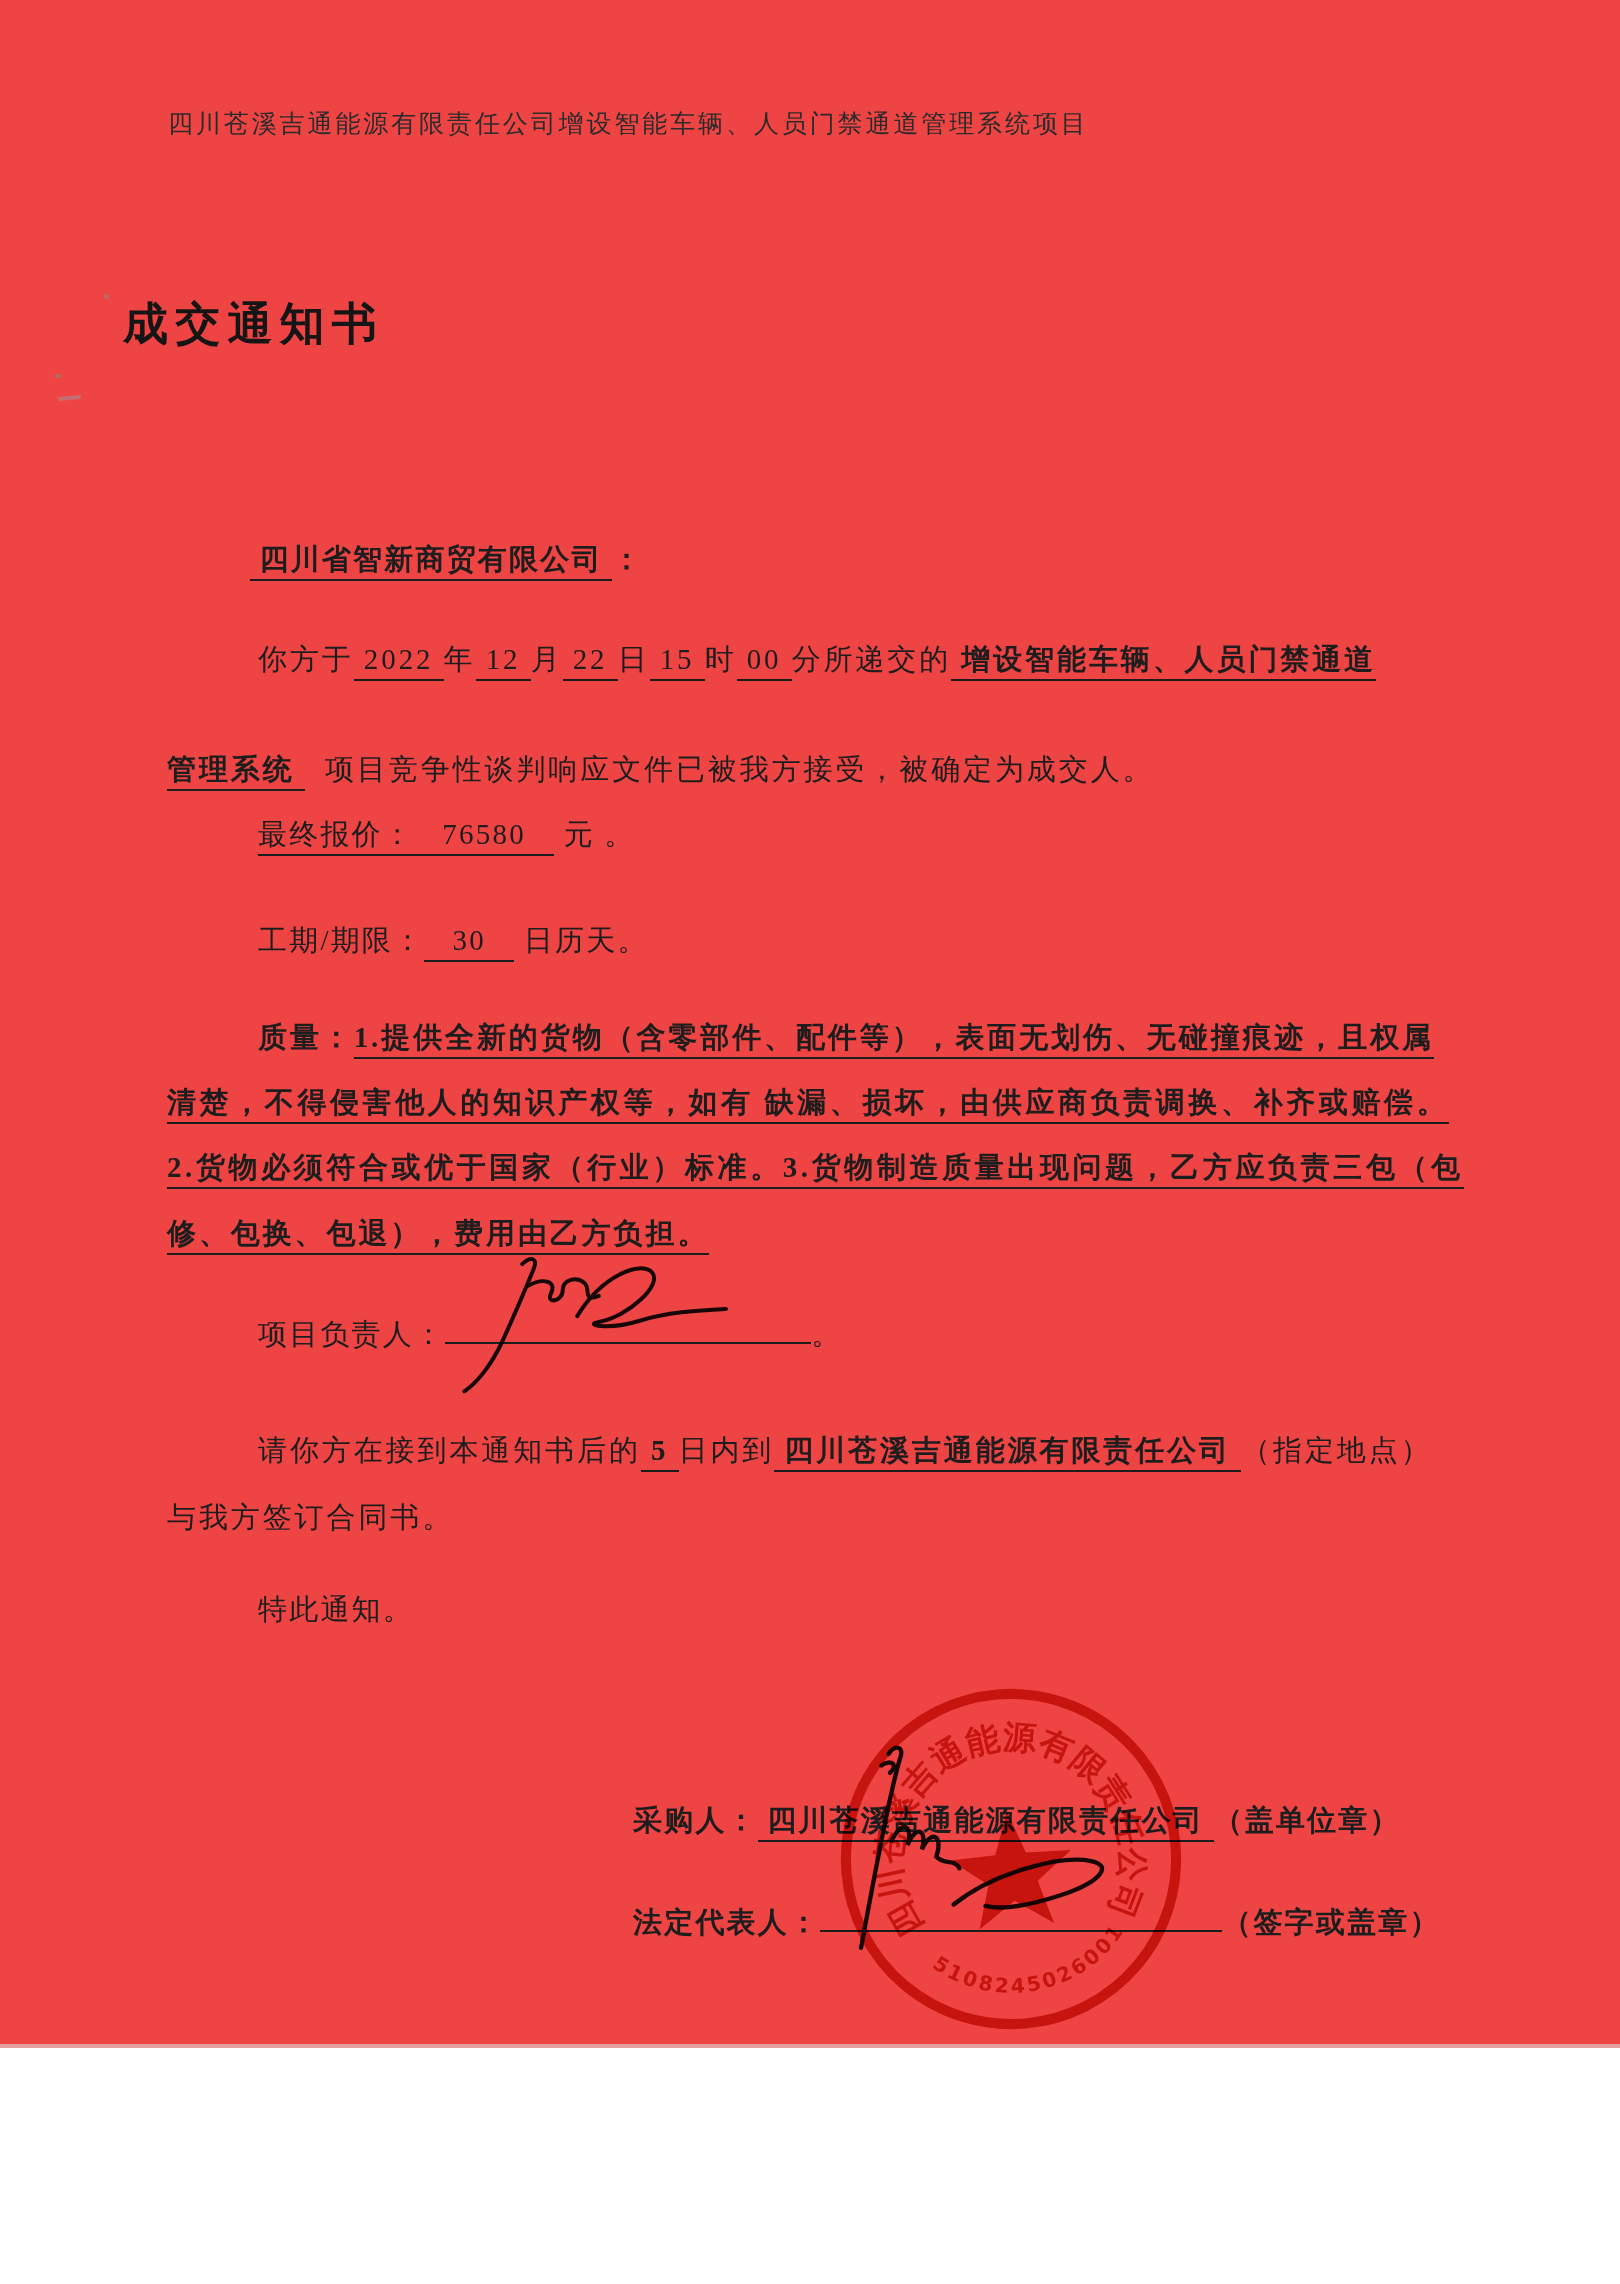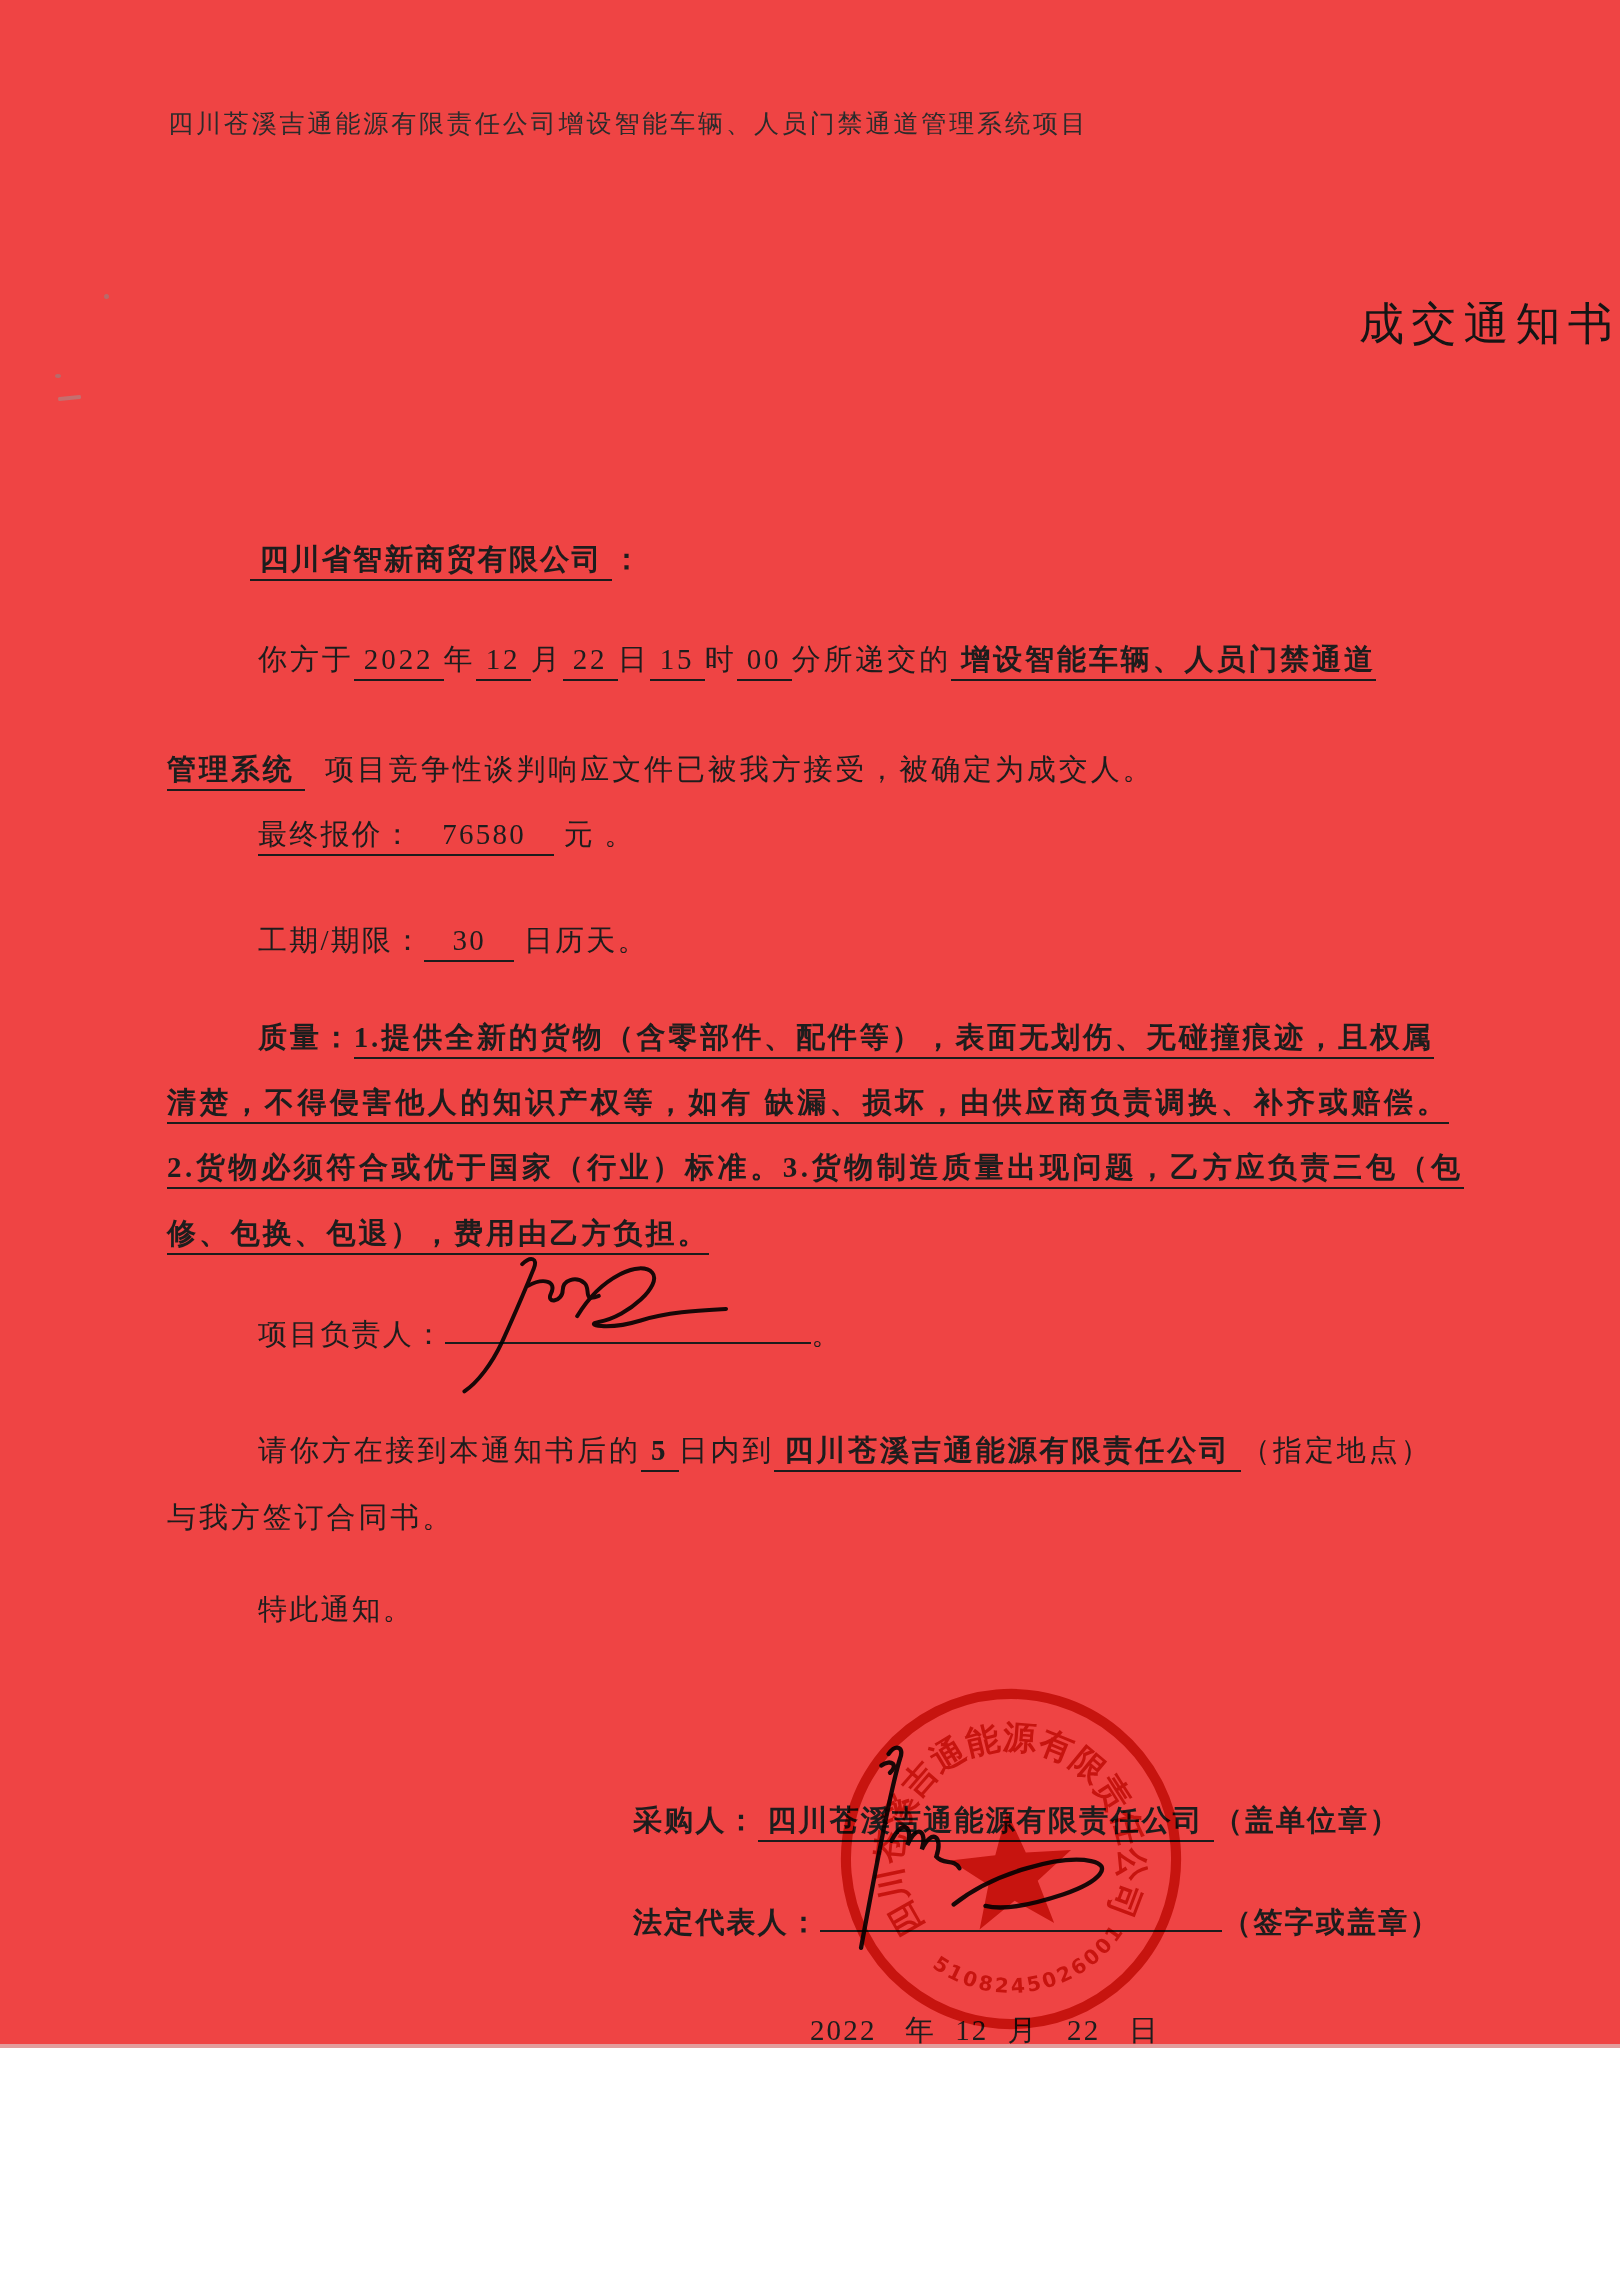--- a/index.html
+++ b/index.html
@@ -22,21 +22,21 @@
   }
   .line .u{border-bottom:2.9px solid #1c1c1c;padding-bottom:3.6px;}
   .line .b{font-weight:bold;}
   .header{
     position:absolute;left:168px;top:107px;
     font-size:25px;letter-spacing:2.9px;color:#2b2b2b;
     white-space:pre;
   }
   .title{
     position:absolute;left:123px;right:0;top:294px;
-    text-align:right;font-size:45px;font-weight:normal;
+    text-align:left;font-size:45px;font-weight:bold;
     letter-spacing:7.2px;color:#151515;
   }
   .blank{
     display:inline-block;
     border-bottom:2.9px solid #1c1c1c;
     vertical-align:baseline;
   }
   .pm-blank{width:366px;}
   .legal-blank{width:402px;}
   .pagenum{
@@ -97,21 +97,20 @@
 
   <svg class="sig" style="left:819px;top:1725px;" width="333" height="246" viewBox="0 0 460 340">
     <g fill="none" stroke="#1a1a1a" stroke-width="6" stroke-linecap="round">
       <path d="M96,40 C106,26 118,30 112,46 C98,90 76,210 58,308"></path>
       <path d="M86,56 C100,46 110,56 98,66"></path>
       <path d="M100,160 C118,126 130,144 122,166 C136,134 150,148 142,172 C156,142 172,154 162,182 C172,194 186,184 194,198"></path>
       <path d="M186,248 C244,202 336,180 376,188 C406,194 390,216 338,234 C296,248 254,256 230,250"></path>
     </g>
   </svg>
 
-  <div class="line" style="left:791px;top:2009px;"><span class="u">  2022  </span><span> 年 </span><span class="u"> 12 </span><span> 月 </span><span class="u">  22  </span><span> 日</span></div>
 
   <svg class="stamp" width="362" height="362" viewBox="-250 -250 500 500">
     <defs>
       <path id="arcTop" d="M -124.3 87 A 152 152 0 1 1 124.3 87"></path>
       <path id="arcBottom" d="M -141.7 118.9 A 185 185 0 0 0 141.7 118.9"></path>
     </defs>
     <circle cx="0" cy="0" r="228" fill="none" stroke="#d23a28" stroke-width="14"></circle>
     <polygon fill="#d23a28" points="0,-66 -21.2,-7.1 -83.7,-5.2 -34.2,33.1 -51.7,93.2 0,58 51.7,93.2 34.2,33.1 83.7,-5.2 21.2,-7.1"></polygon>
     <text font-size="46" fill="#d23a28" font-weight="bold" letter-spacing="1" font-family="'Liberation Serif','DejaVu Serif',serif">
       <textPath href="#arcTop" startOffset="4">四川苍溪吉通能源有限责任公司</textPath>

